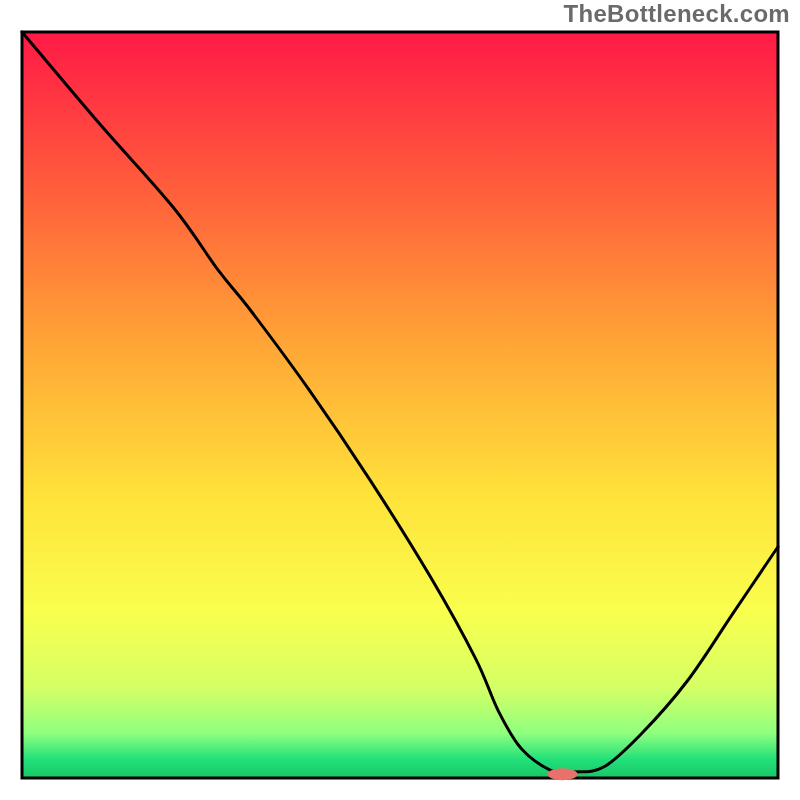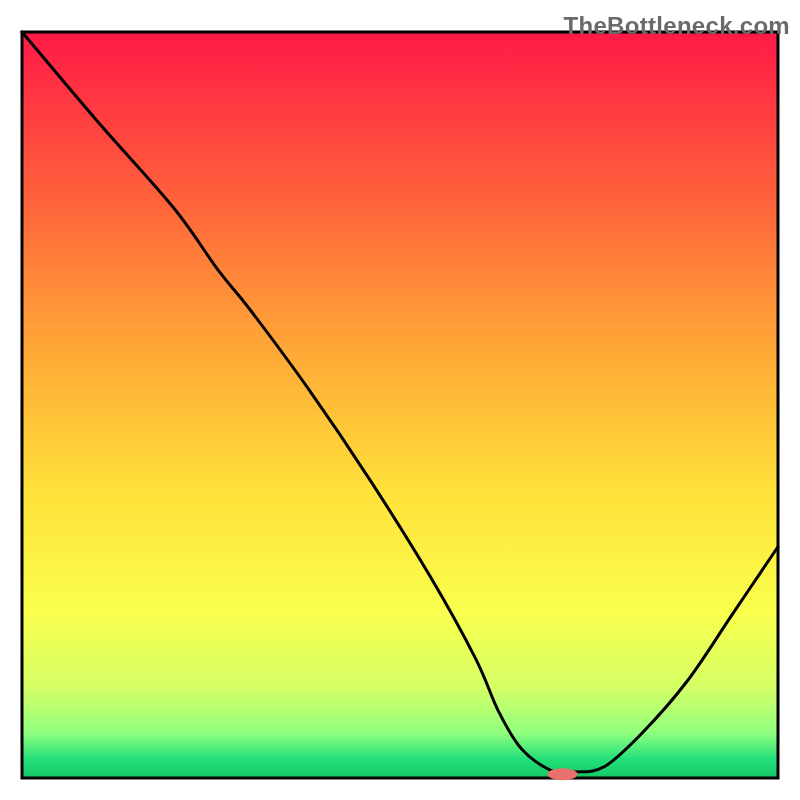--- a/index.html
+++ b/index.html
@@ -10,21 +10,21 @@
     background: #ffffff;
     overflow: hidden;
   }
   .chart-container {
     position: relative;
     width: 800px;
     height: 800px;
   }
   .watermark {
     position: absolute;
-    top: 12px;
+    top: 0;
     right: 10px;
     font-family: Arial, Helvetica, sans-serif;
     font-size: 24px;
     font-weight: 600;
     color: #6a6a6a;
     z-index: 10;
     letter-spacing: 0.3px;
   }
   svg.plot {
     position: absolute;

